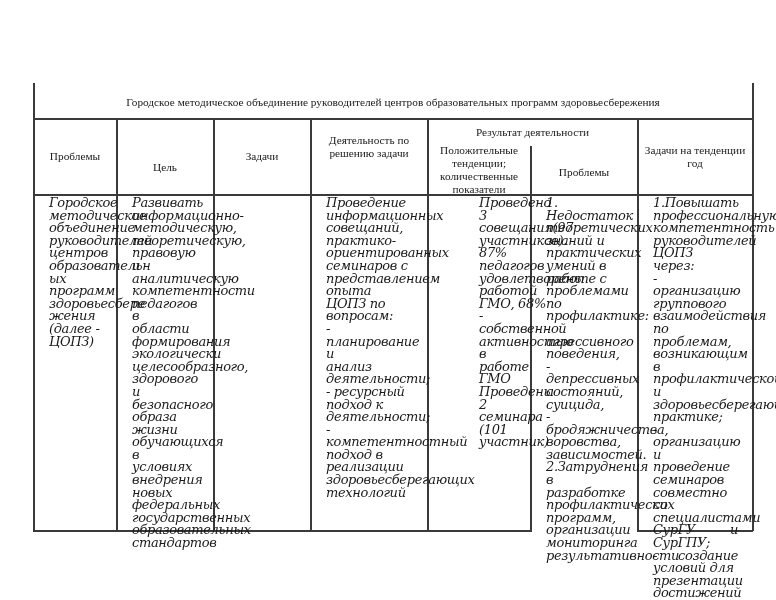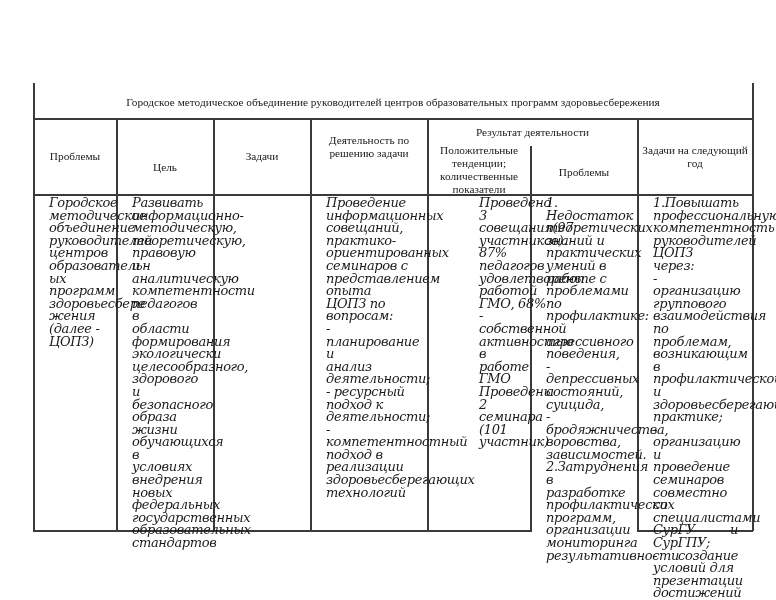--- a/index.html
+++ b/index.html
@@ -41,21 +41,21 @@
 
   <div class="cell title" style="left:34px; top:86px; width:718px; height:32px;">Городское методическое объединение руководителей центров образовательных программ здоровьесбережения</div>
 
   <div class="cell hdr" style="left:34px; top:119px; width:82px; height:75px;">Проблемы</div>
   <div class="cell hdr" style="left:117px; top:119px; width:96px; height:97px;">Цель</div>
   <div class="cell hdr" style="left:214px; top:119px; width:96px; height:75px;">Задачи</div>
   <div class="cell hdr" style="left:311px; top:134px; width:116px; height:40px; align-items:flex-start;">Деятельность по решению задачи</div>
   <div class="cell hdr" style="left:428px; top:122px; width:209px; height:20px;">Результат деятельности</div>
   <div class="cell hdr" style="left:428px; top:145px; width:102px; height:49px;">Положительные тенденции; количественные показатели</div>
   <div class="cell hdr" style="left:531px; top:150px; width:106px; height:44px;">Проблемы</div>
-  <div class="cell hdr" style="left:638px; top:119px; width:114px; height:75px;">Задачи на следующий год</div>
+  <div class="cell hdr" style="left:638px; top:119px; width:114px; height:75px;">Задачи на тенденции год</div>
 
   <div class="cell body" style="left:34px; top:195px; width:83px;">Городское
 методическое
 объединение
 руководителей
 центров
 образовательн
 ых программ
 здоровьесбере
 жения (далее -

